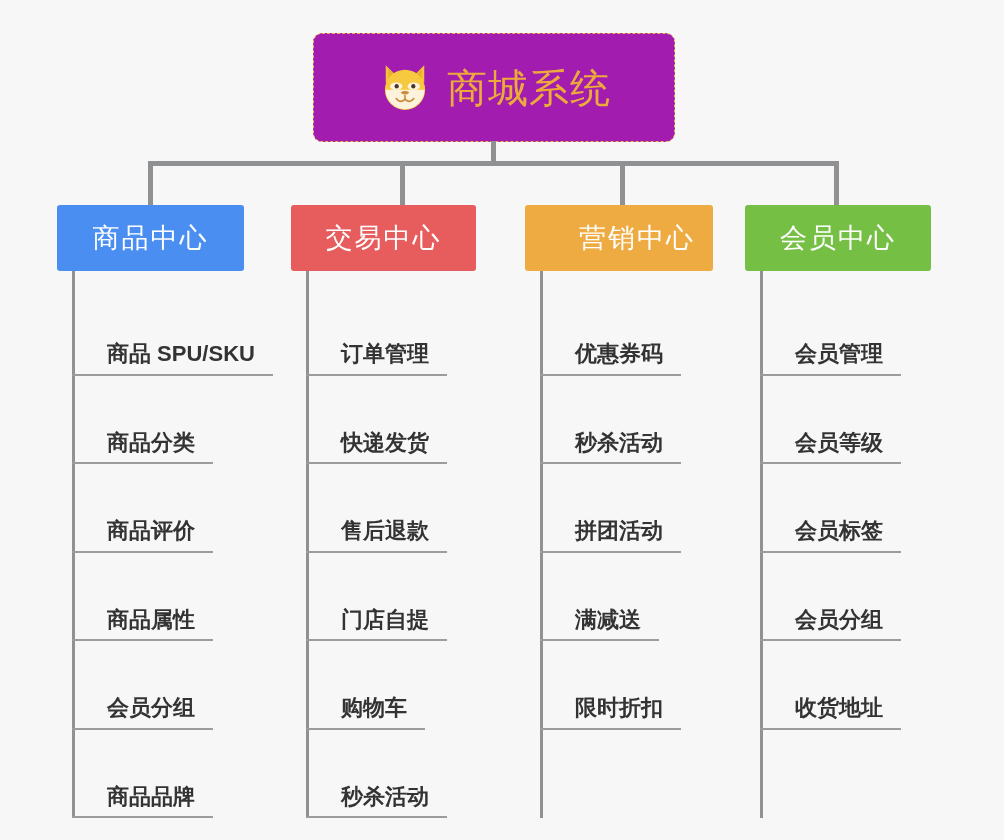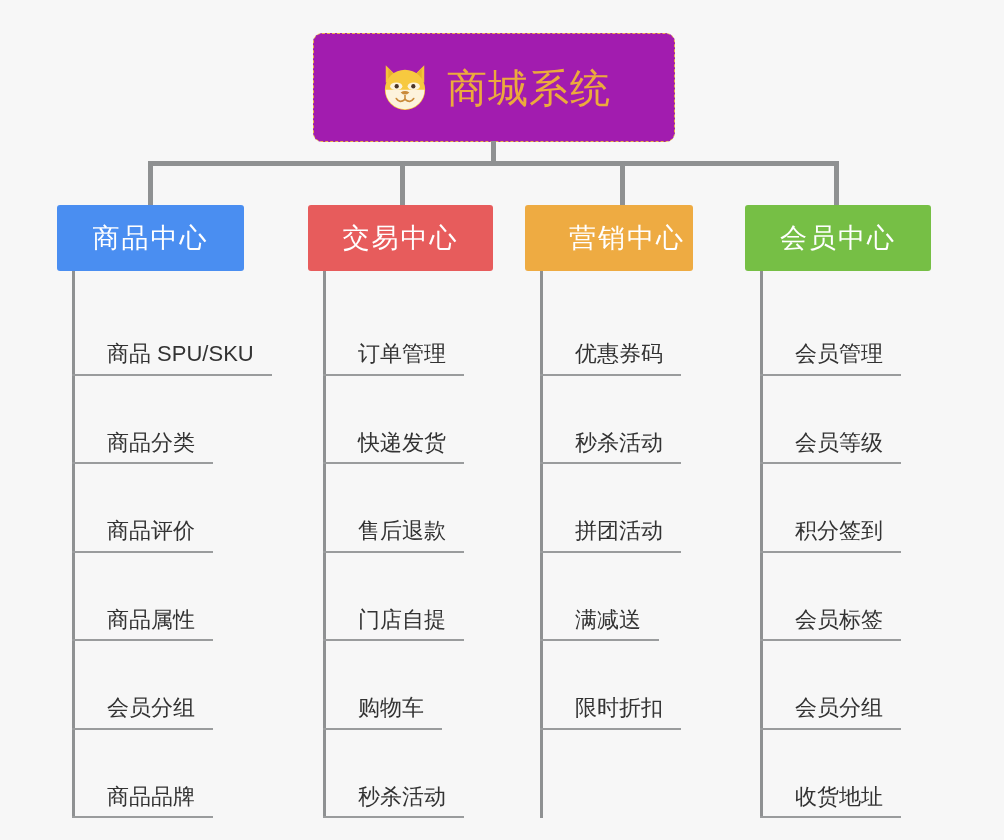--- a/index.html
+++ b/index.html
@@ -79,47 +79,48 @@
   .conn-drop.c1 { left: 400px; }
   .conn-drop.c2 { left: 620px; }
   .conn-drop.c3 { left: 834px; }
 
   
   .column {
     position: absolute;
     top: 205px;
   }
   .column.c0 { left: 57px;  }
-  .column.c1 { left: 308px; }
+  .column.c1 { left: 291px; }
   .column.c2 { left: 525px; }
   .column.c3 { left: 745px; }
 
   .cat-box {
     box-sizing: border-box;
     height: 66px;
     border-radius: 3px;
     display: flex;
     align-items: center;
     justify-content: center;
     color: #ffffff;
     font-size: 27px;
     letter-spacing: 2px;
     white-space: nowrap;
   }
   .column.c0 .cat-box { width: 187px; }
   .column.c1 .cat-box { width: 185px; }
-  .column.c2 .cat-box { width: 168px; padding-left: 36px; }
+  .column.c2 .cat-box { width: 188px; padding-left: 36px; }
   .column.c3 .cat-box { width: 186px; }
 
   
   .leaf-list {
     position: relative;
     margin-top: 0;
     padding-top: 16px;
     padding-left: 15px;   
+    font-weight: bold;
   }
   .leaf-trunk {
     position: absolute;
     left: 15px;
     top: 0;
     width: 3px;
     background: #8f9192;
   }
   .leaf-item {
     position: relative;
@@ -244,23 +245,20 @@
         <div class="cat-box" style="background: rgb(118, 191, 69);">会员中心</div>
         <div class="leaf-list">
           <div class="leaf-trunk" style="height: 547px;"></div>
           <div class="leaf-item">
             <span class="leaf-label">会员管理</span>
           </div>
           <div class="leaf-item">
             <span class="leaf-label">会员等级</span>
           </div>
           <div class="leaf-item">
-            <span class="leaf-label">积分签到</span>
-          </div>
-          <div class="leaf-item">
             <span class="leaf-label">会员标签</span>
           </div>
           <div class="leaf-item">
             <span class="leaf-label">会员分组</span>
           </div>
           <div class="leaf-item">
             <span class="leaf-label">收货地址</span>
           </div>
         </div>
       </div>

